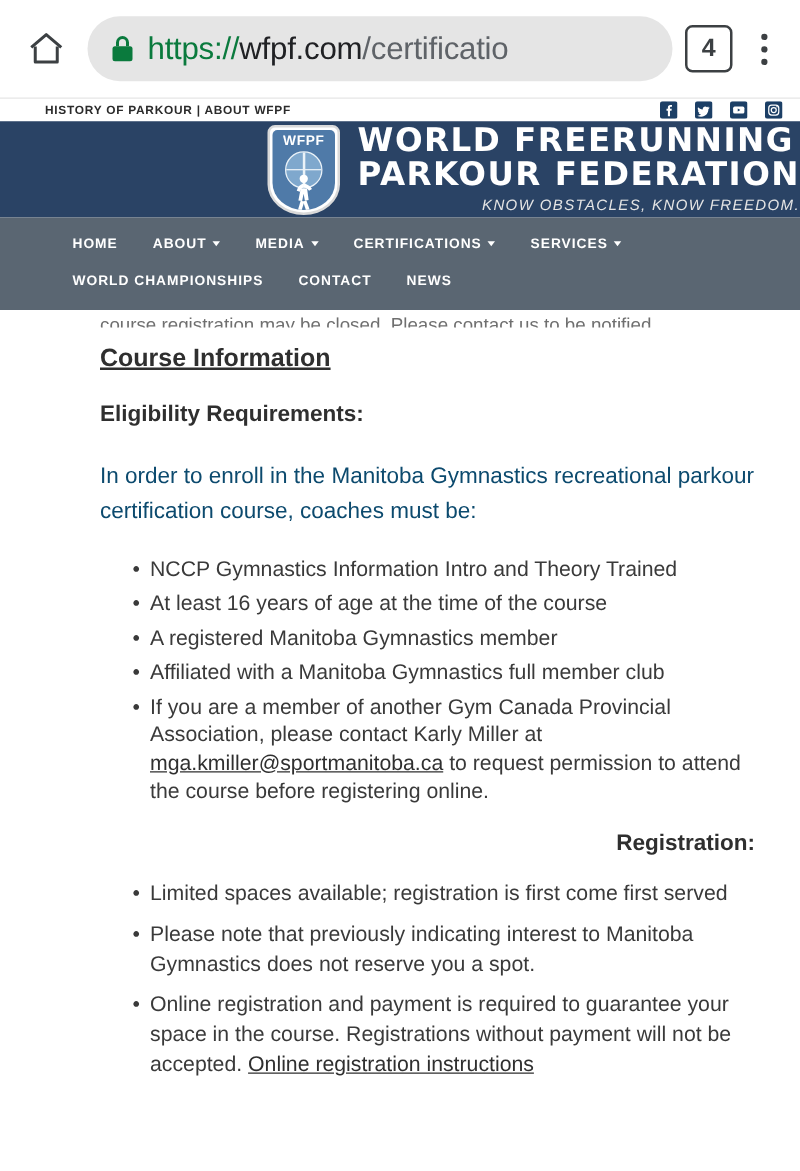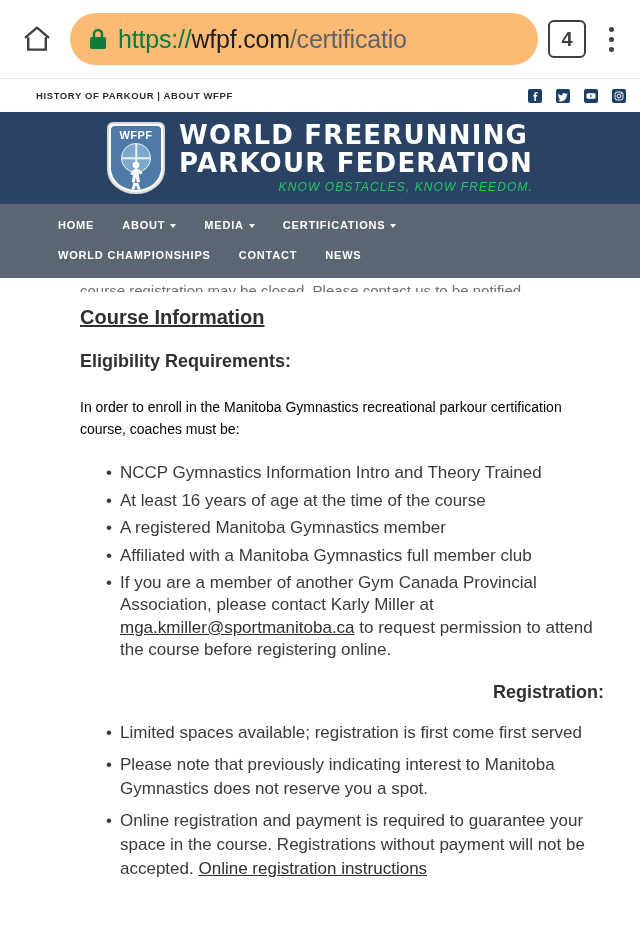--- a/index.html
+++ b/index.html
@@ -21,21 +21,21 @@
     gap: 10px;
   }
   .home-btn {
     width: 46px; height: 46px;
     display: flex; align-items: center; justify-content: center;
     flex: 0 0 auto;
   }
   .omnibox {
     flex: 1 1 auto;
     height: 52px;
-    background: #fdba74;
+    background: #e5e5e5;
     border-radius: 26px;
     display: flex;
     align-items: center;
     padding: 0 18px;
     overflow: hidden;
     min-width: 0;
   }
   .lock-icon { flex: 0 0 auto; margin-right: 10px; display:flex; align-items:center;}
   .url-text {
     font-size: 25px;
@@ -59,21 +59,21 @@
     width: 30px; height: 46px;
     display: flex; flex-direction: column; align-items: center; justify-content: center;
     gap: 5px; flex: 0 0 auto;
   }
   .menu-dots span {
     width: 5px; height: 5px; border-radius: 50%; background: #3c4043; display:block;
   }
 
   
   .top-strip {
-    height: 34px;
+    height: 19px;
     background: #ffffff;
     display: flex;
     align-items: center;
     justify-content: space-between;
     padding: 0 14px 0 36px;
     border-top: 1px solid #e6e6e6;
   }
   .top-links {
     font-size: 9.5px;
     letter-spacing: 0.6px;
@@ -85,24 +85,24 @@
   }
   .social .sicon {
     width: 15px; height: 15px;
     display: flex; align-items: center; justify-content: center;
     color: #1c3f66;
   }
 
   
   .wfpf-header {
     background: #2a4365;
-    height: 92px;
-    display: flex;
-    align-items: center;
-    justify-content: center;
+    height: 77px;
+    display: flex;
+    align-items: center;
+    justify-content: flex-end;
     gap: 14px;
   }
   .shield {
     width: 58px; height: 72px;
     position: relative;
     flex: 0 0 auto;
   }
   .shield-body {
     position: absolute; inset: 0;
     background: #ffffff;
@@ -146,21 +146,21 @@
     font-size: 26px;
     font-weight: bold;
     letter-spacing: 1.2px;
     line-height: 1.04;
     font-family: "DejaVu Sans", sans-serif;
   }
   .brand-tag {
     font-size: 12px;
     font-style: italic;
     letter-spacing: 1.1px;
-    color: #22c55e;
+    color: #e5e5e5;
     text-align: right;
     margin-top: 3px;
   }
 
   
   .navbar {
     background: #5a6672;
     padding: 6px 12px 8px 0;
   }
   .navrow {
@@ -207,24 +207,24 @@
     text-decoration: underline;
     margin: 14px 0 22px 0;
   }
   h3.sub-title {
     font-size: 18px;
     font-weight: bold;
     color: #2f2f2f;
     margin: 0 0 24px 0;
   }
   p.para {
-    font-size: 14px;
+    font-size: 18px;
     line-height: 1.58;
     margin: 0 0 22px 0;
-    color: #000000;
+    color: #0c4a6e;
   }
   ul.bullets {
     margin: 0 0 20px 0;
     padding-left: 26px;
     list-style: none;
   }
   ul.bullets li {
     font-size: 17px;
     line-height: 1.32;
     margin-bottom: 5px;
@@ -336,20 +336,21 @@
     <div class="brand-tag">KNOW OBSTACLES, KNOW FREEDOM.</div>
   </div>
 </div>
 
 <div class="navbar">
   <div class="navrow">
     <div class="navitem"><span>HOME</span></div>
     <div class="navitem"><span>ABOUT</span><i class="caret"></i></div>
     <div class="navitem"><span>MEDIA</span><i class="caret"></i></div>
     <div class="navitem"><span>CERTIFICATIONS</span><i class="caret"></i></div>
+    <div class="navitem"><span>SERVICES</span><i class="caret"></i></div>
   </div>
   <div class="navrow">
     <div class="navitem"><span>WORLD CHAMPIONSHIPS</span></div>
     <div class="navitem"><span>CONTACT</span></div>
     <div class="navitem"><span>NEWS</span></div>
   </div>
 </div>
 
 <div class="content">
 

